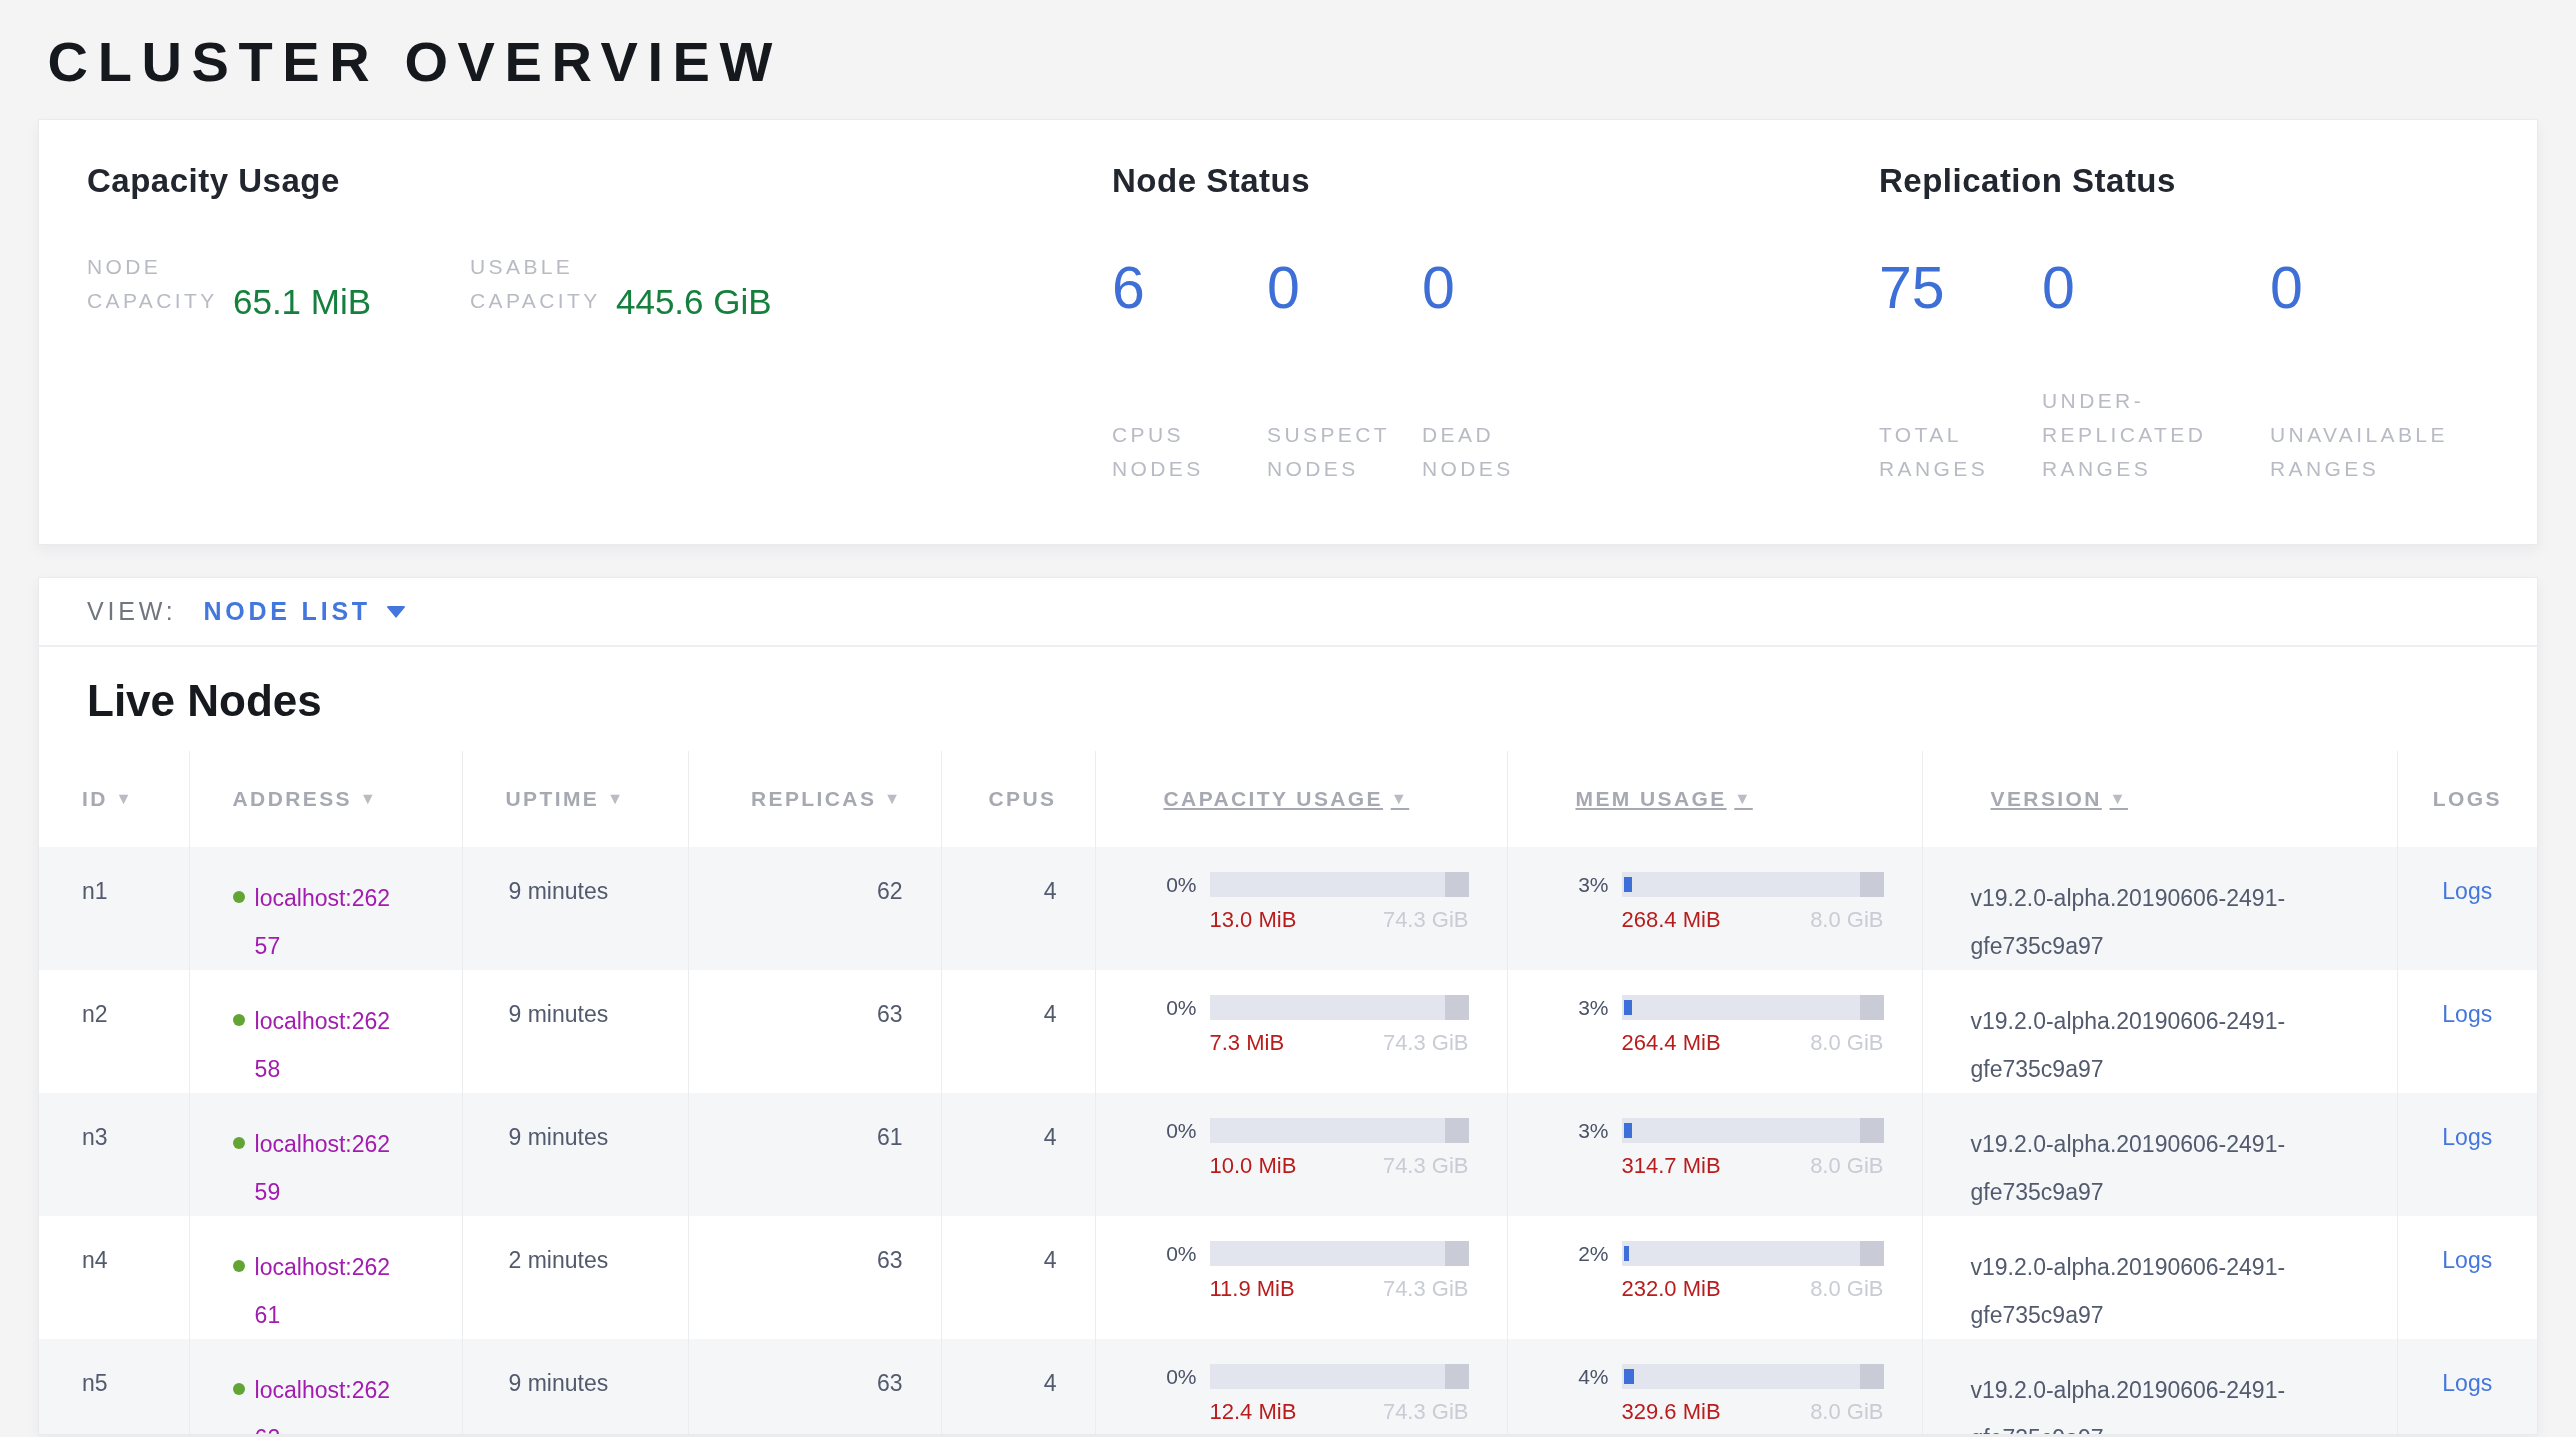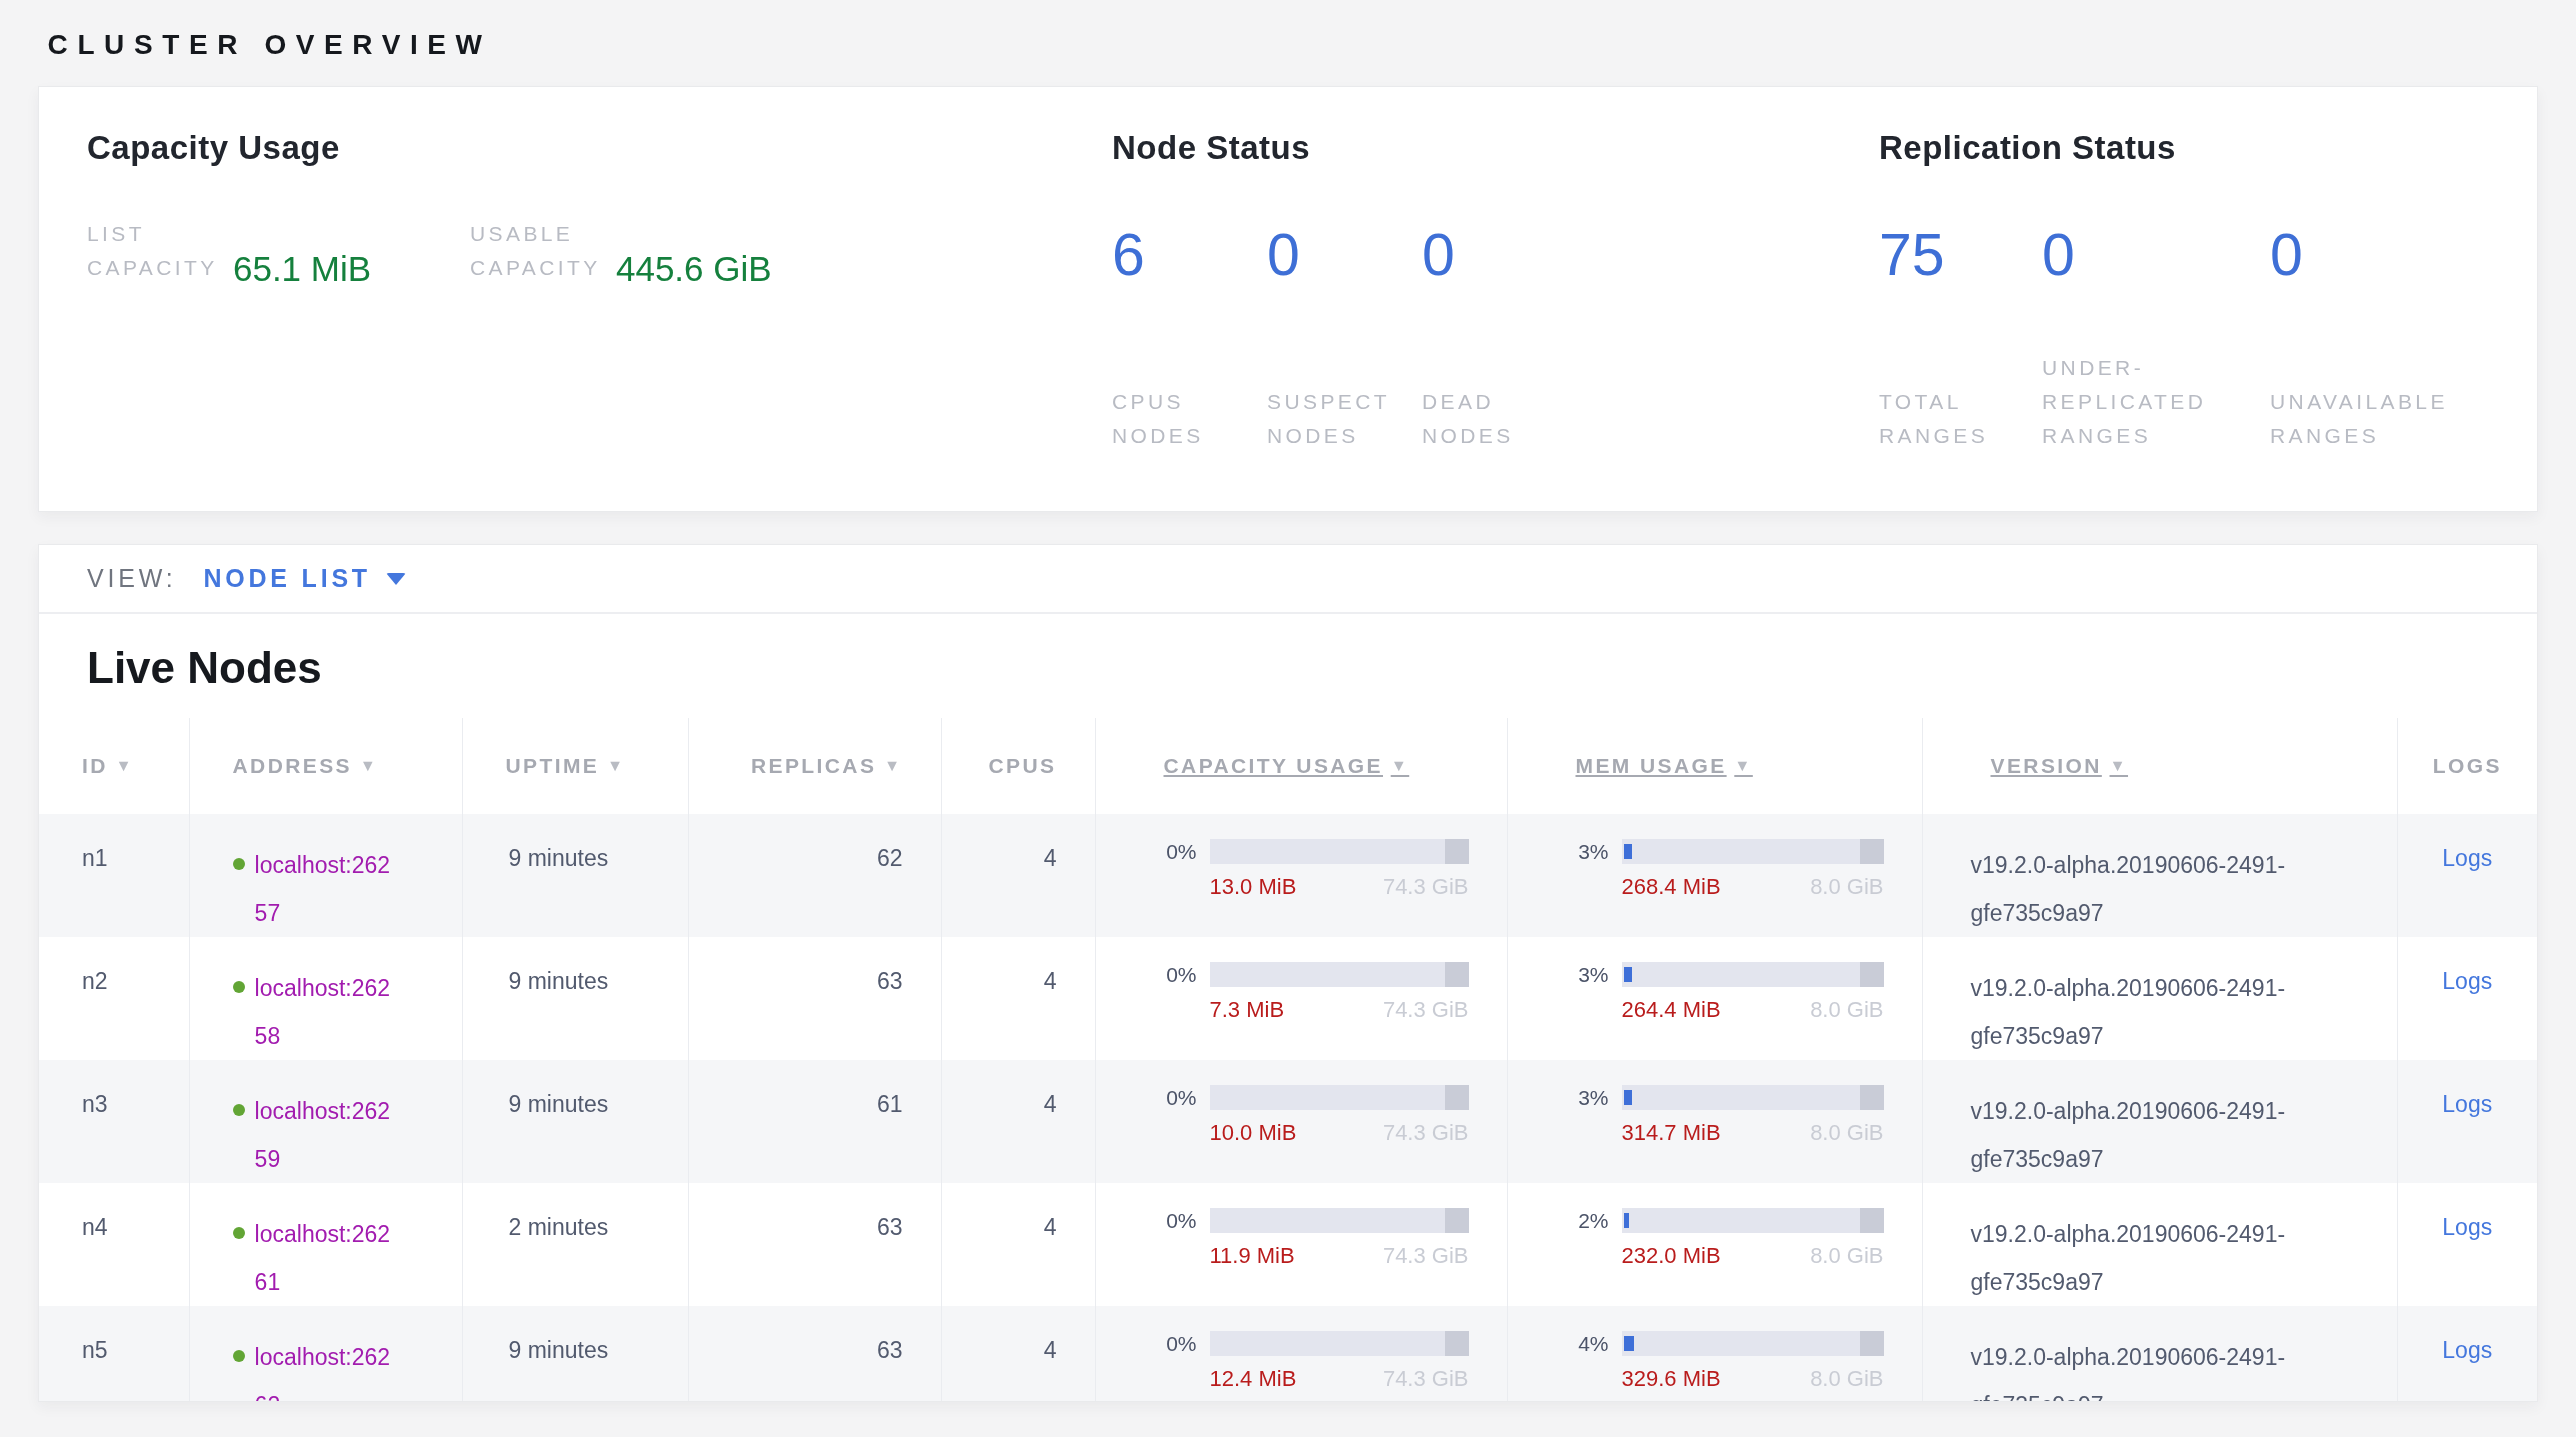--- a/index.html
+++ b/index.html
@@ -7,21 +7,21 @@
     width:2576px;height:1438px;overflow:hidden;
     background:#f4f4f5;
     font-family:"Liberation Sans", sans-serif;
     -webkit-font-smoothing:antialiased;
   }
   .page{padding:0 38px;}
 
   
   .page-title{
     margin:0;padding:29px 9.6px 25px 9.6px;
-    font-size:28px;font-weight:700;letter-spacing:9.6px;
+    font-size:56px;font-weight:700;letter-spacing:9.6px;
     color:#15181d;
   }
 
   
   .card{
     background:#ffffff;
     border:1px solid #e9eaec;
     box-shadow:0 5.8px 13.4px rgba(30,35,50,0.05);
     box-sizing:border-box;
   }
@@ -155,21 +155,21 @@
 
   <h1 class="page-title">CLUSTER OVERVIEW</h1>
 
   <section class="card overview-card">
 
     <div class="sum-col col-capacity">
       <h2>Capacity Usage</h2>
       <div class="cap-stats">
         <div class="cap-stat">
           <div class="mini-label">
-            <span>LIST</span>
+            <span>NODE</span>
             <span>CAPACITY</span>
           </div>
           <div class="cap-value">65.1 MiB</div>
         </div>
         <div class="cap-stat">
           <div class="mini-label">
             <span>USABLE</span>
             <span>CAPACITY</span>
           </div>
           <div class="cap-value">445.6 GiB</div>

